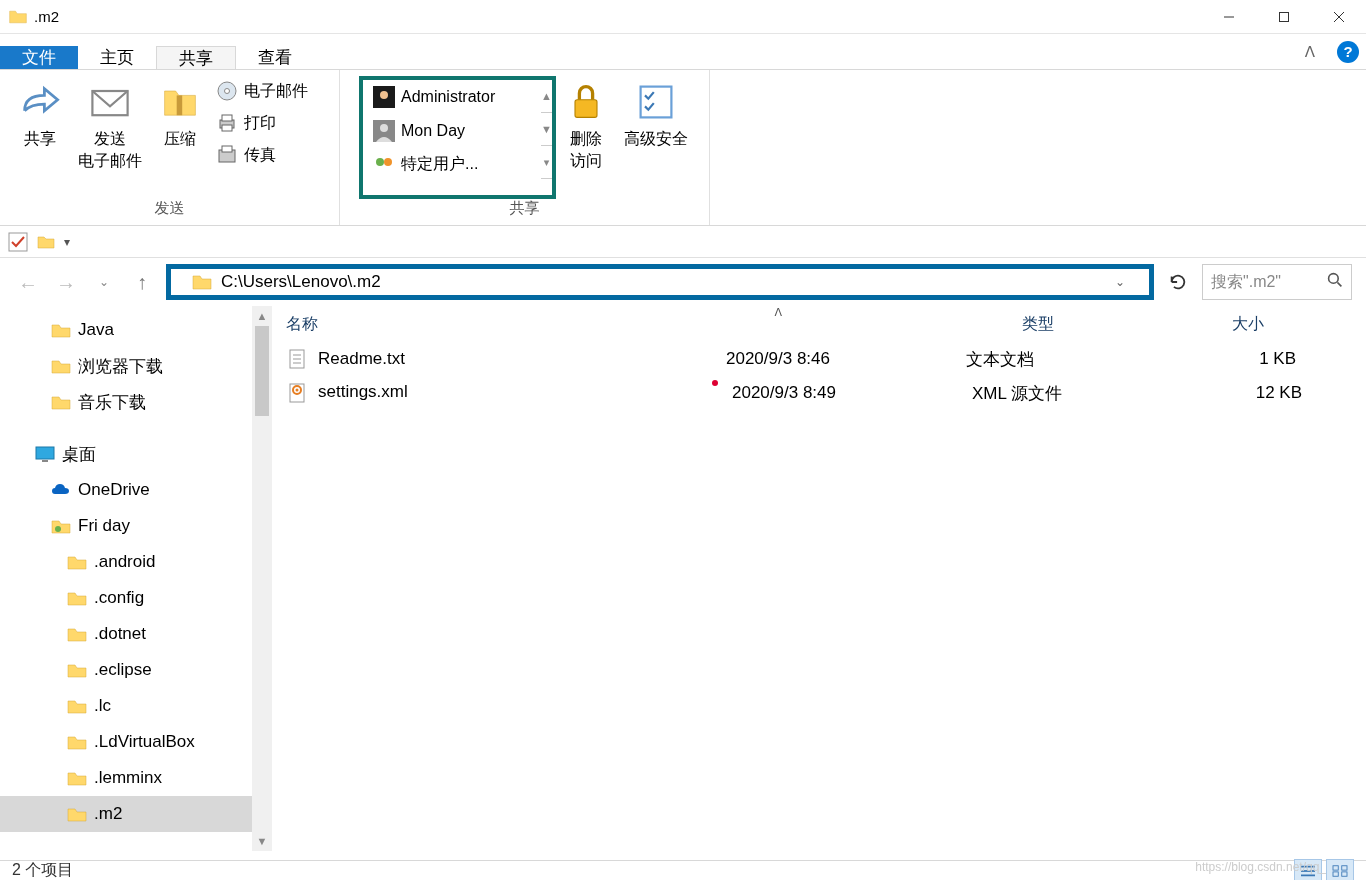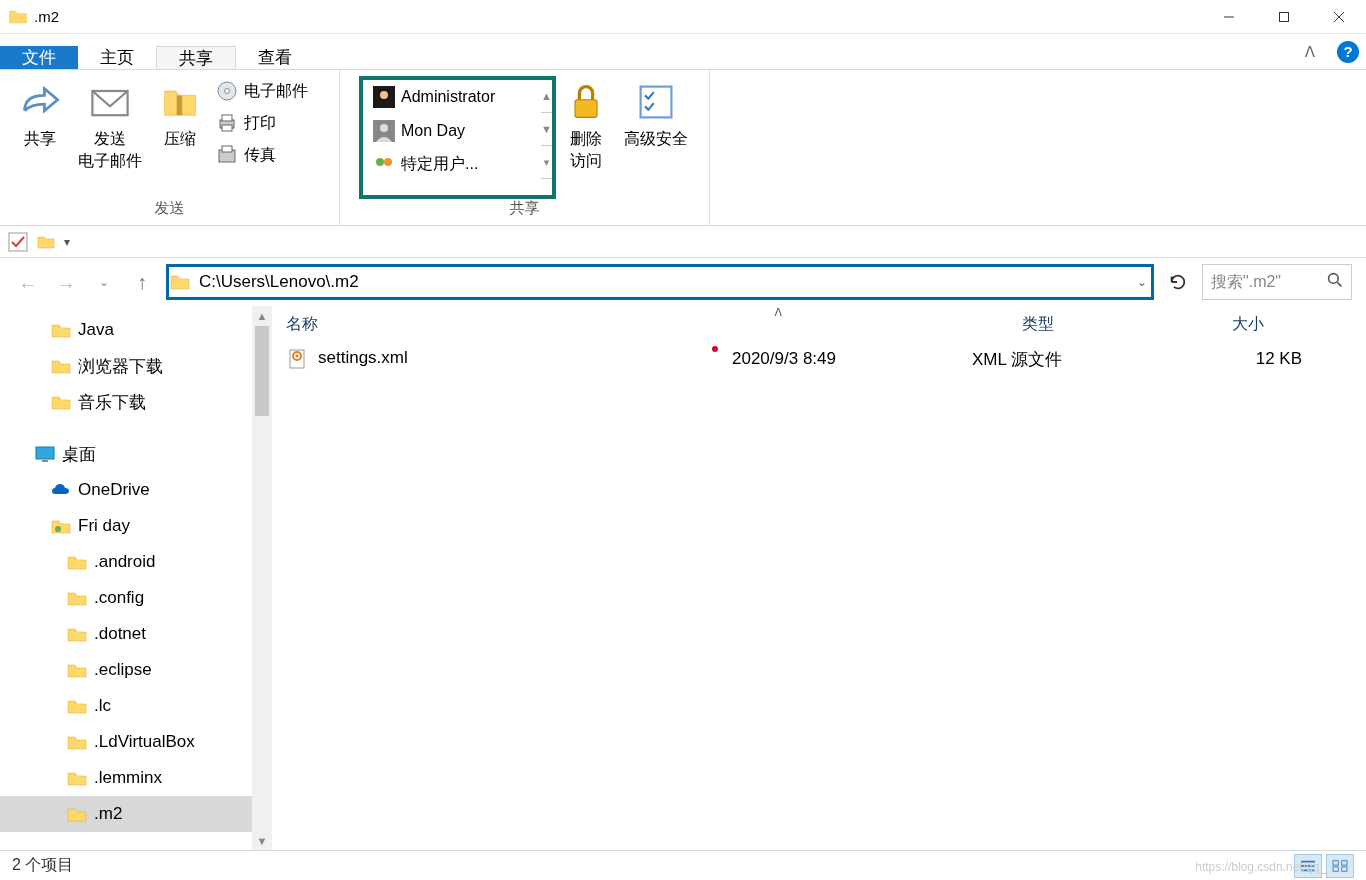--- a/index.html
+++ b/index.html
@@ -42,21 +42,21 @@
 
 
 .quickbar { height:32px; display:flex; align-items:center; padding:0 8px; gap:8px; border-bottom:1px solid #e0e0e0; }
 .quickbar .qicon { width:20px; height:20px; }
 .quickbar .qd { color:#555; font-size:12px;}
 
 
 .addrrow { height:48px; display:flex; align-items:center; padding:0 14px; gap:10px; }
 .navbtn { width:28px; height:28px; display:flex; align-items:center; justify-content:center; color:#777; font-size:20px; }
 .navbtn.disabled { color:#bbb; }
-.addrbox { flex:1; height:36px; border:3px solid #0369a1; display:flex; align-items:center; padding:0 0; gap:8px; }
+.addrbox { flex:1; height:36px; border:5px solid #0369a1; display:flex; align-items:center; padding:0 20px; gap:8px; }
 .addrbox .adicon { width:22px; height:22px; }
 .addrbox .adtext { flex:1; font-size:17px; }
 .addrbox .addrop { color:#666; font-size:12px; padding:0 4px;}
 .refresh { width:28px; height:28px; display:flex; align-items:center; justify-content:center; color:#333; }
 .searchbox { width:150px; height:36px; border:1px solid #ccc; display:flex; align-items:center; padding:0 8px; color:#888; font-size:16px; justify-content:space-between;}
 .searchbox .sicon { color:#555; }
 
 
 .mainarea { display:flex; height:545px; }
 .sidebar { width:272px; border-right:0px; position:relative; overflow:hidden; }
@@ -78,21 +78,21 @@
 .c-name{ width:440px; }
 .c-date{ width:240px; }
 .c-type{ width:210px; }
 .c-size{ width:120px; text-align:right; }
 .frow { height:34px; display:flex; align-items:center; padding:0 14px; font-size:17px; }
 .frow .c-size { text-align:right; }
 .frow .ficon { width:22px; height:22px; margin-right:10px; }
 .reddot{ width:6px;height:6px;background:#d03;border-radius:50%;position:relative;left:-14px;top:-10px;}
 
 
-.statusbar { position:absolute; bottom:0; left:0; right:0; height:30px; border-top:1px solid #d8d8d8; display:flex; align-items:center; padding:0 12px; font-size:16px; color:#333; }
+.statusbar { position:absolute; bottom:0; left:0; right:0; height:20px; border-top:1px solid #d8d8d8; display:flex; align-items:center; padding:0 12px; font-size:16px; color:#333; }
 .statusbar .viewbtns { margin-left:auto; display:flex; gap:4px; }
 .viewbtn { width:28px; height:24px; border:1px solid #a7c7e7; background:#d7e8f7; display:flex; align-items:center; justify-content:center; }
 .watermark { position:absolute; right:40px; bottom:6px; font-size:12px; color:#ccc; }
 
 
 .folder-svg { fill:#ffd86b; stroke:#d7a93a; stroke-width:0.5; }
 </style>
 </head>
 <body>
 
@@ -408,20 +408,34 @@
   </div>
   <div class="filepane">
     <div class="cols">
       <div class="c c-name">名称</div>
       <div class="csort">ᐱ</div>
       <div class="c c-type">类型</div>
       <div class="c c-size">大小</div>
     </div>
     <div id="files">
         <div class="frow">
+          <div class="c-name" style="display:flex;align-items:center">
+            <span class="ficon"><svg viewBox="0 0 22 22">
+                <rect x="4" y="2" width="14" height="18" fill="#fff" stroke="#999"></rect>
+                <line x1="7" y1="7" x2="15" y2="7" stroke="#999"></line>
+                <line x1="7" y1="11" x2="15" y2="11" stroke="#999"></line>
+                <line x1="7" y1="15" x2="15" y2="15" stroke="#999"></line>
+              </svg></span>
+            <span>Readme.txt</span>
+          </div>
+          <div class="c-date">2020/9/3 8:46</div>
+          <div class="c-type">文本文档</div>
+          <div class="c-size">1 KB</div>
+        </div>
+        <div class="frow">
           <div class="c-name" style="display:flex;">
             <span class="ficon"><svg viewBox="0 0 22 22">
                 <rect x="4" y="2" width="14" height="18" fill="#fff" stroke="#999"></rect>
                 <path d="M7 8a4 4 0 0 1 8 0 4 4 0 0 1-8 0" fill="none" stroke="#e67e22" stroke-width="2"></path>
                 <circle cx="11" cy="8" r="1.5" fill="#e67e22"></circle>
               </svg></span>
             <span>settings.xml</span>
           </div>
           <span class="reddot"></span>
           <div class="c-date">2020/9/3 8:49</div>

